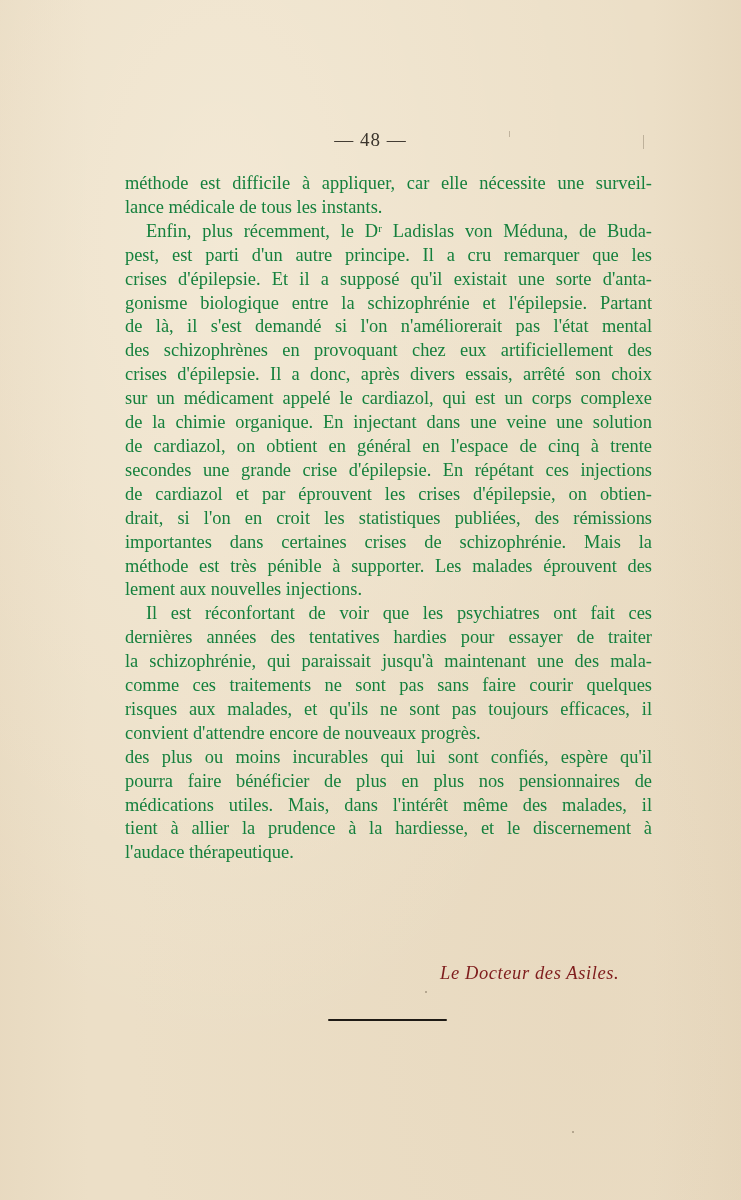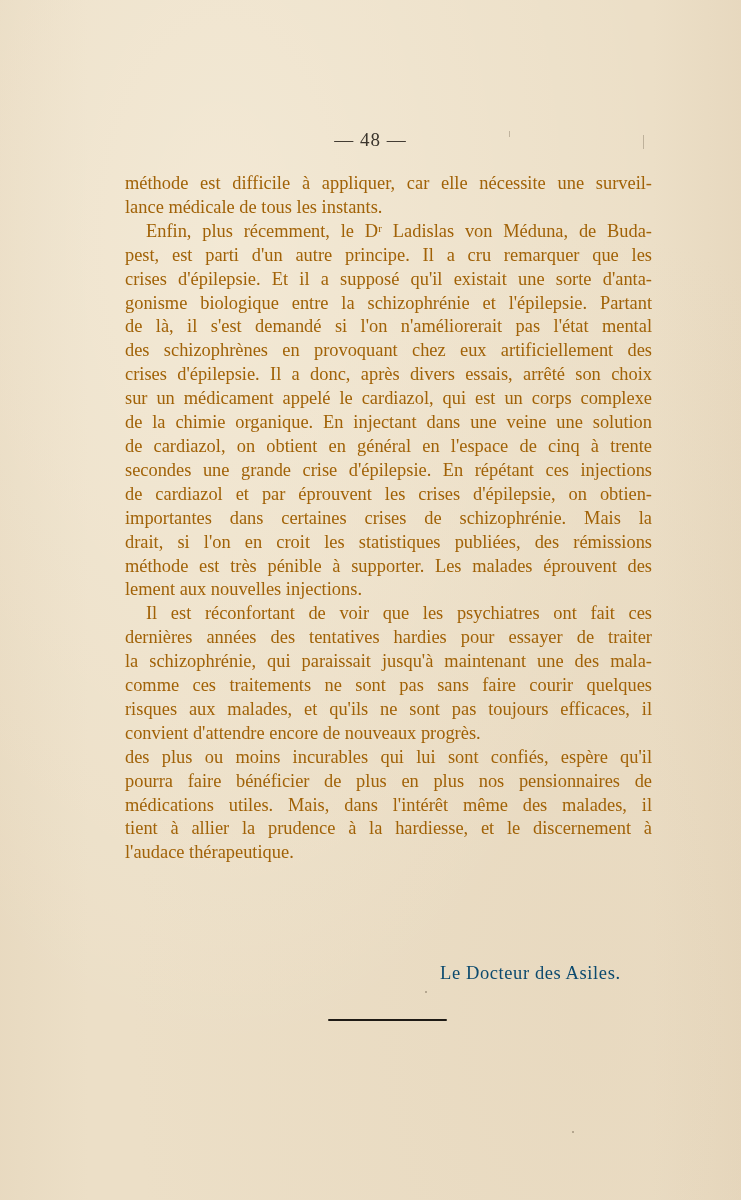--- a/index.html
+++ b/index.html
@@ -37,41 +37,42 @@
       color: #3a342c;
     }
     .text-block {
       position: absolute;
       left: 125px;
       top: 149px;
       width: 527px;
       font-size: 18.4px;
       line-height: 23.9px;
       text-align: justify;
-      color: #a16207;
+      color: #15803d;
     }
     .line {
       display: block;
       text-align: justify;
       text-align-last: justify;
       white-space: nowrap;
     }
     .line.last {
       text-align-last: left;
     }
     .line.indent {
       padding-left: 21px;
     }
     .signature {
       position: absolute;
       left: 440px;
       top: 940px;
+      font-style: italic;
       font-size: 18.5px;
       letter-spacing: 0.6px;
-      color: #0c4a6e;
+      color: #7f1d1d;
     }
     .divider {
       position: absolute;
       left: 328px;
       top: 996px;
       width: 119px;
       height: 2px;
       background: #1e1a15;
       border-radius: 1px;
     }
@@ -102,22 +103,22 @@
       <span class="line">crises d'épilepsie. Et il a supposé qu'il existait une sorte d'anta-</span>
       <span class="line">gonisme biologique entre la schizophrénie et l'épilepsie. Partant</span>
       <span class="line">de là, il s'est demandé si l'on n'améliorerait pas l'état mental</span>
       <span class="line">des schizophrènes en provoquant chez eux artificiellement des</span>
       <span class="line">crises d'épilepsie. Il a donc, après divers essais, arrêté son choix</span>
       <span class="line">sur un médicament appelé le cardiazol, qui est un corps complexe</span>
       <span class="line">de la chimie organique. En injectant dans une veine une solution</span>
       <span class="line">de cardiazol, on obtient en général en l'espace de cinq à trente</span>
       <span class="line">secondes une grande crise d'épilepsie. En répétant ces injections</span>
       <span class="line">de cardiazol et par éprouvent les crises d'épilepsie, on obtien-</span>
+      <span class="line">drait, si l'on en croit les statistiques publiées, des rémissions</span>
       <span class="line">importantes dans certaines crises de schizophrénie. Mais la</span>
-      <span class="line">drait, si l'on en croit les statistiques publiées, des rémissions</span>
       <span class="line">méthode est très pénible à supporter. Les malades éprouvent des</span>
       <span class="line last">lement aux nouvelles injections.</span>
     </div>
 
     <div>
       <span class="line indent">Il est réconfortant de voir que les psychiatres ont fait ces</span>
       <span class="line">dernières années des tentatives hardies pour essayer de traiter</span>
       <span class="line">la schizophrénie, qui paraissait jusqu'à maintenant une des mala-</span>
       <span class="line">comme ces traitements ne sont pas sans faire courir quelques</span>
       <span class="line">risques aux malades, et qu'ils ne sont pas toujours efficaces, il</span>

